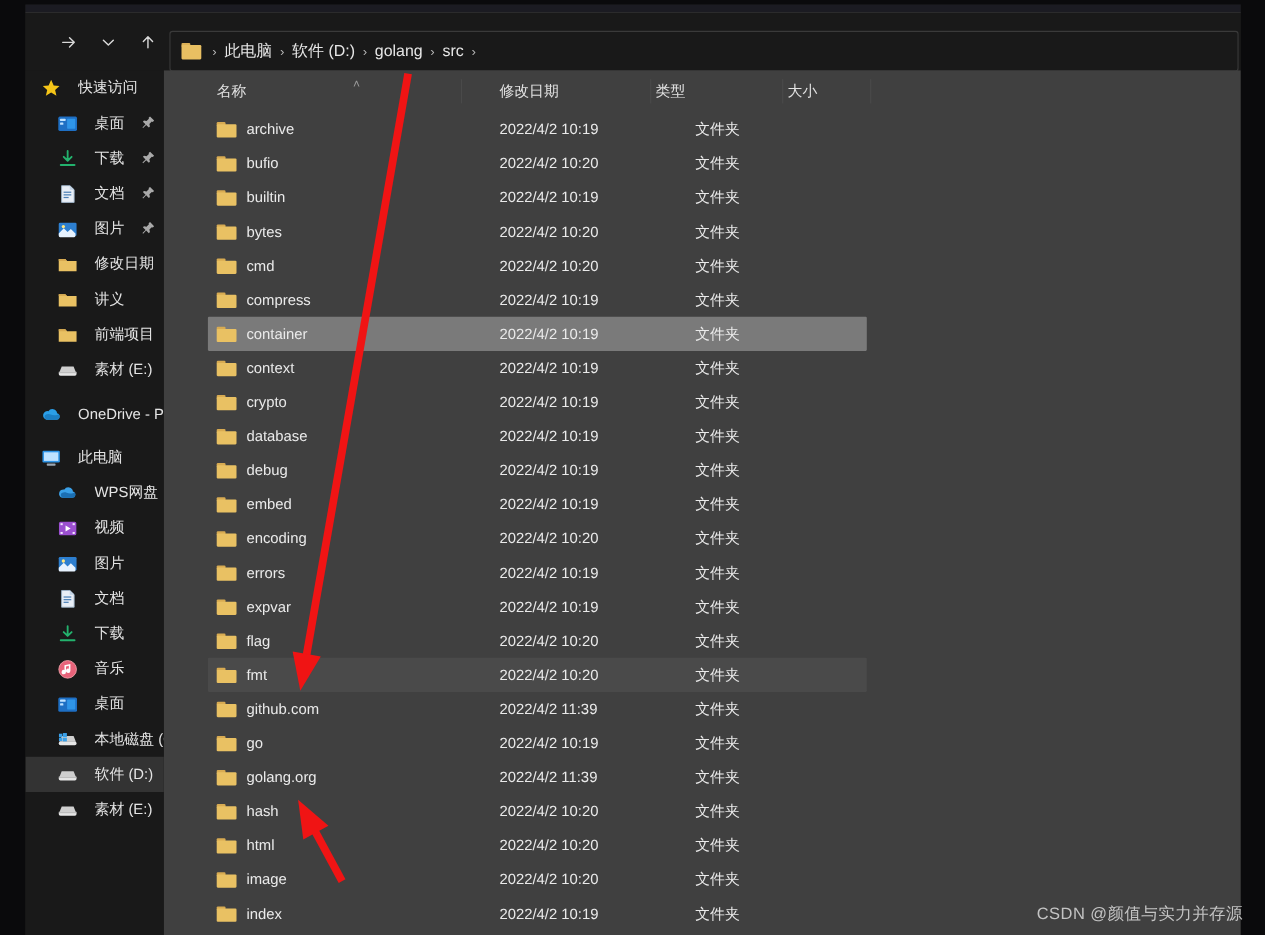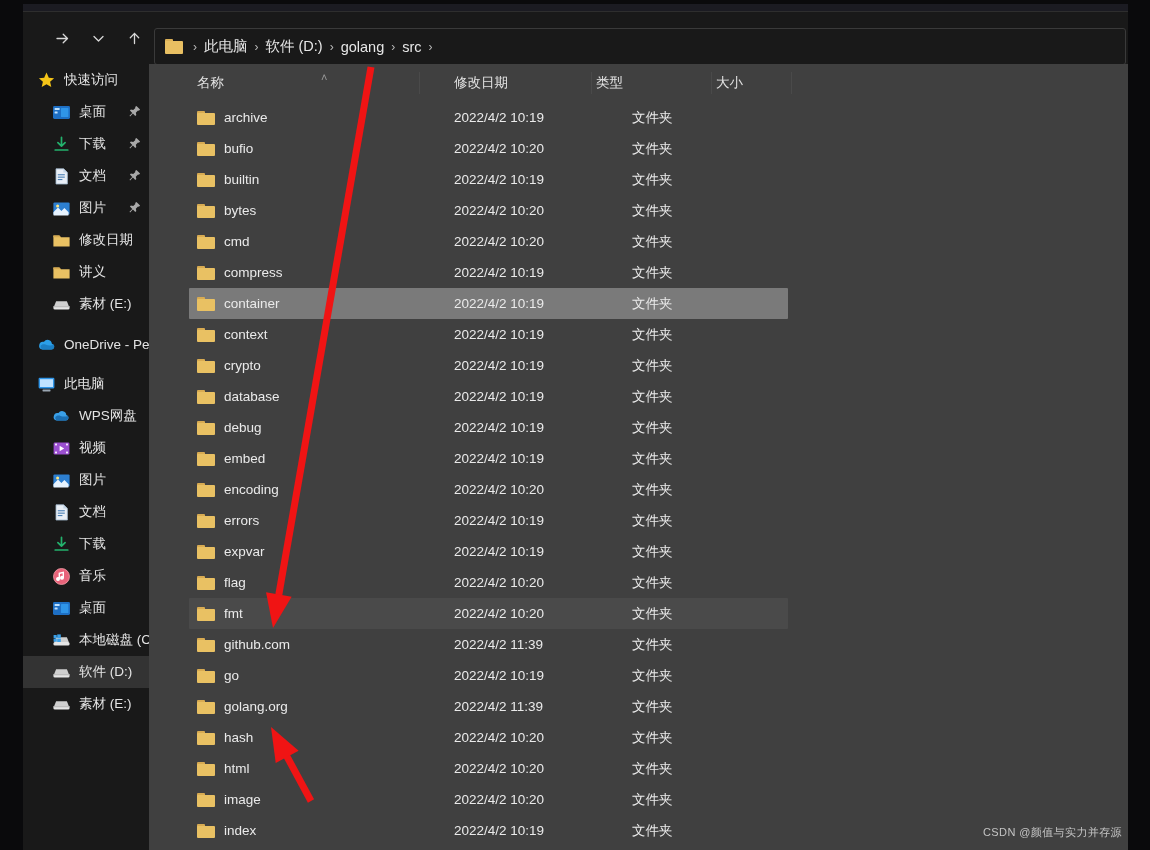--- a/index.html
+++ b/index.html
@@ -35,21 +35,21 @@
   }
   .crumb-folder{width:18px;height:15px;position:relative;margin-right:3px;}
   .crumb-folder .tab{position:absolute;left:0;top:0;width:8px;height:3px;background:#dcb157;border-radius:1px 1px 0 0;}
   .crumb-folder .body{position:absolute;left:0;top:2px;width:18px;height:13px;background:#e8bf62;border-radius:1px;}
   .crumb-sep{color:#b8b8b8;font-size:12px;padding:0 7px;user-select:none;}
   .crumb-item{color:#e6e6e6;font-size:14.5px;white-space:nowrap;}
   
   #sidebar{position:absolute;left:0;top:60px;width:126px;height:786px;background:#191919;overflow:hidden;}
   .side-row{
     position:relative;height:32px;display:flex;align-items:center;
-    padding-left:0;color:#e4e4e4;font-size:13.5px;white-space:nowrap;
+    padding-left:0;color:#e4e4e4;font-size:13.5px;white-space:nowrap;gap:7px;
   }
   .side-row.indent1 .side-ico{margin-left:29px;}
   .side-row.indent0 .side-ico{margin-left:14px;}
   .side-row.sel{background:#333333;}
   .side-ico{width:19px;height:19px;margin-right:8px;flex:0 0 auto;position:relative;}
   .side-label{overflow:hidden;}
   .pin{position:absolute;right:8px;top:9px;width:12px;height:13px;opacity:.82;}
   .side-gap{height:8px;}
   
   #pane{position:absolute;left:126px;top:60px;width:979px;height:786px;background:#404040;overflow:hidden;}
@@ -66,21 +66,21 @@
   .c-name{left:48px;}
   .c-date{left:305px;}
   .c-type{left:447px;margin-left:36px;}
   .row-folder{width:18px;height:16px;position:relative;margin-right:9px;flex:0 0 auto;}
   .row-folder .t{position:absolute;left:0;top:1px;width:8px;height:3px;background:#d8ab52;border-radius:1px 1px 0 0;}
   .row-folder .b{position:absolute;left:0;top:3px;width:18px;height:12px;background:#e9c163;border-radius:1px;}
   
   #annot{position:absolute;left:0;top:0;width:1150px;height:850px;pointer-events:none;}
   
   #watermark{
-    position:absolute;right:28px;bottom:10px;color:#cfcfcf;font-size:11px;
+    position:absolute;right:20px;bottom:10px;color:#cfcfcf;font-size:15px;
     letter-spacing:.4px;opacity:.92;
   }
 </style>
 </head>
 <body>
 
 <div id="window">
 
   <div id="titlestrip"></div>
 
@@ -182,20 +182,27 @@
       </div>
       <div class="side-row indent1">
         <span class="side-ico"><svg width="19" height="19" viewBox="0 0 19 19">
             <path d="M1.4 4.4h6l1.5 1.8h8.7v9.4H1.4z" fill="#e9c163"></path>
             <path d="M1.4 4.4h6l1.5 1.8H1.4z" fill="#d8ab52"></path>
           </svg></span>
         <span class="side-label">讲义</span>
       </div>
       <div class="side-row indent1">
         <span class="side-ico"><svg width="19" height="19" viewBox="0 0 19 19">
+            <path d="M1.4 4.4h6l1.5 1.8h8.7v9.4H1.4z" fill="#e9c163"></path>
+            <path d="M1.4 4.4h6l1.5 1.8H1.4z" fill="#d8ab52"></path>
+          </svg></span>
+        <span class="side-label">前端项目</span>
+      </div>
+      <div class="side-row indent1">
+        <span class="side-ico"><svg width="19" height="19" viewBox="0 0 19 19">
             <path d="M2 11.4l2.1-5.2h10.8l2.1 5.2z" fill="#cfcfcf"></path>
             <rect x="1.4" y="11" width="16.2" height="3.6" rx="1.6" fill="#e6e6e6"></rect>
             <rect x="1.4" y="11" width="16.2" height="1.3" fill="#bdbdbd"></rect>
           </svg></span>
         <span class="side-label">素材 (E:)</span>
       </div>
       <div class="side-gap"></div>
       <div class="side-row indent0">
         <span class="side-ico"><svg width="19" height="19" viewBox="0 0 19 19">
             <path d="M5.3 14.6h9.1a3 3 0 0 0 .5-5.9 4.3 4.3 0 0 0-7.9-1.9 3.5 3.5 0 0 0-1.7 7.8z" fill="#2b9fe8"></path>

